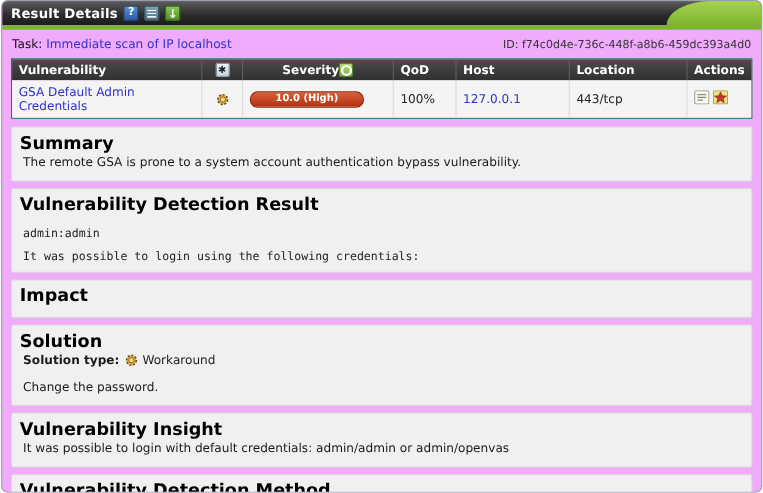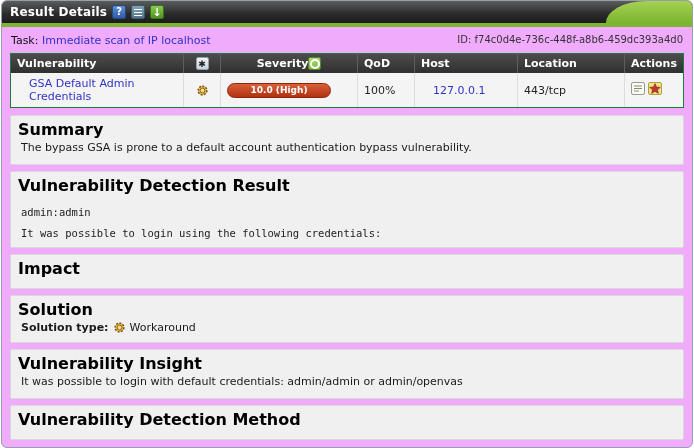--- a/index.html
+++ b/index.html
@@ -23,40 +23,40 @@
     width:14px; height:14px; border-radius:2px; box-sizing:border-box;
     display:flex; align-items:center; justify-content:center;
     color:#fff; font-size:10px; font-weight:bold; line-height:1; cursor:pointer;
   }
   .tb-help { background:linear-gradient(#5b8fd4,#305da8); border:1px solid #27497f; }
   .tb-list { background:linear-gradient(#7fa3b5,#53768a); border:1px solid #3d586a; }
   .tb-list .lines { width:8px; height:7px;
     background:repeating-linear-gradient(#ffffff 0 1px, rgba(255,255,255,0) 1px 3px); }
   .tb-download { background:linear-gradient(#8bc953,#4f9422); border:1px solid #3a721a; font-size:11px; }
   
-  .taskline { display:flex; justify-content:space-between; align-items:flex-start; padding:7px 9px 5px; }
+  .taskline { display:flex; justify-content:space-between; align-items:flex-end; padding:7px 9px 5px; }
   .task-left { font-size:11px; color:#111; }
   .task-left a { color:#3032c8; text-decoration:none; }
   .result-id { font-size:10px; color:#333; }
   
   .rtable { margin:1px 8px 0; border:1px solid #15803d; }
   .thead { display:flex; background:linear-gradient(#4c4c4c,#303030); color:#fff; font-weight:bold; font-size:11px; }
   .thead > div { padding:3px 6px; border-right:1px solid #5e5e5e; display:flex; align-items:center; }
   .trow  { display:flex; background:#f4f4f4; font-size:11px; color:#222; }
   .trow > div { padding:4px 6px; border-right:1px solid #dcdcdc; display:flex; align-items:center; }
   .thead > div:last-child, .trow > div:last-child { border-right:none; }
   .c-vuln { flex:1; }
   .c-ico  { width:24px; justify-content:center; }
   .c-sev  { width:124px; }
   .thead .c-sev { justify-content:center; }
   .c-qod  { width:44px;text-align:right; }
   .c-host { width:90px; }
   .c-loc  { width:94px; }
   .c-act  { width:46px; gap:3px; }
-  .trow a { color:#3032c8; text-decoration:none;margin-left:12px; }
+  .trow a { color:#3032c8; text-decoration:none; }
   .sev-badge {
     display:inline-block; width:102px; text-align:center; padding:1px 0 2px;
     background:linear-gradient(#d8603a,#b23110); border:1px solid #8e2709; border-radius:8px;
     color:#fff; font-size:9px; font-weight:bold;
   }
   .hdr-mini {
     width:13px; height:13px; border-radius:2px; box-sizing:border-box;
     display:flex; align-items:center; justify-content:center;
   }
   .st-hdr { background:linear-gradient(#eef3f7,#c8d5e0); border:1px solid #8fa2b2; color:#222; font-size:9px; }
@@ -150,21 +150,21 @@
           </svg>
         </span>
       </div>
     </div>
   </div>
 
   <div class="sections">
 
     <div class="section">
       <div class="sec-title">Summary</div>
-      <div class="sec-body">The bypass GSA is prone to a default account authentication bypass vulnerability.</div>
+      <div class="sec-body">The remote GSA is prone to a system account authentication bypass vulnerability.</div>
     </div>
 
     <div class="section">
       <div class="sec-title">Vulnerability Detection Result</div>
       <div class="mono gap-top">admin:admin</div>
       <div class="mono gap-top-sm">It was possible to login using the following credentials:</div>
     </div>
 
     <div class="section">
       <div class="sec-title">Impact</div>
@@ -175,20 +175,21 @@
       <div class="sol-type-line">
         <span class="inline-label">Solution type:</span>
         <span class="gear-icon">
           <svg width="13" height="13" viewBox="0 0 16 16">
             <circle cx="8" cy="8" r="5.4" fill="#f2b844" stroke="#6f4f14" stroke-width="1.8" stroke-dasharray="2.4 1.7"></circle>
             <circle cx="8" cy="8" r="3" fill="#f8d98c" stroke="#6f4f14" stroke-width="1"></circle>
           </svg>
         </span>
         <span>Workaround</span>
       </div>
+      <div class="sec-body gap-top">Change the password.</div>
     </div>
 
     <div class="section">
       <div class="sec-title">Vulnerability Insight</div>
       <div class="sec-body">It was possible to login with default credentials: admin/admin or admin/openvas</div>
     </div>
 
     <div class="section">
       <div class="sec-title">Vulnerability Detection Method</div>
 

